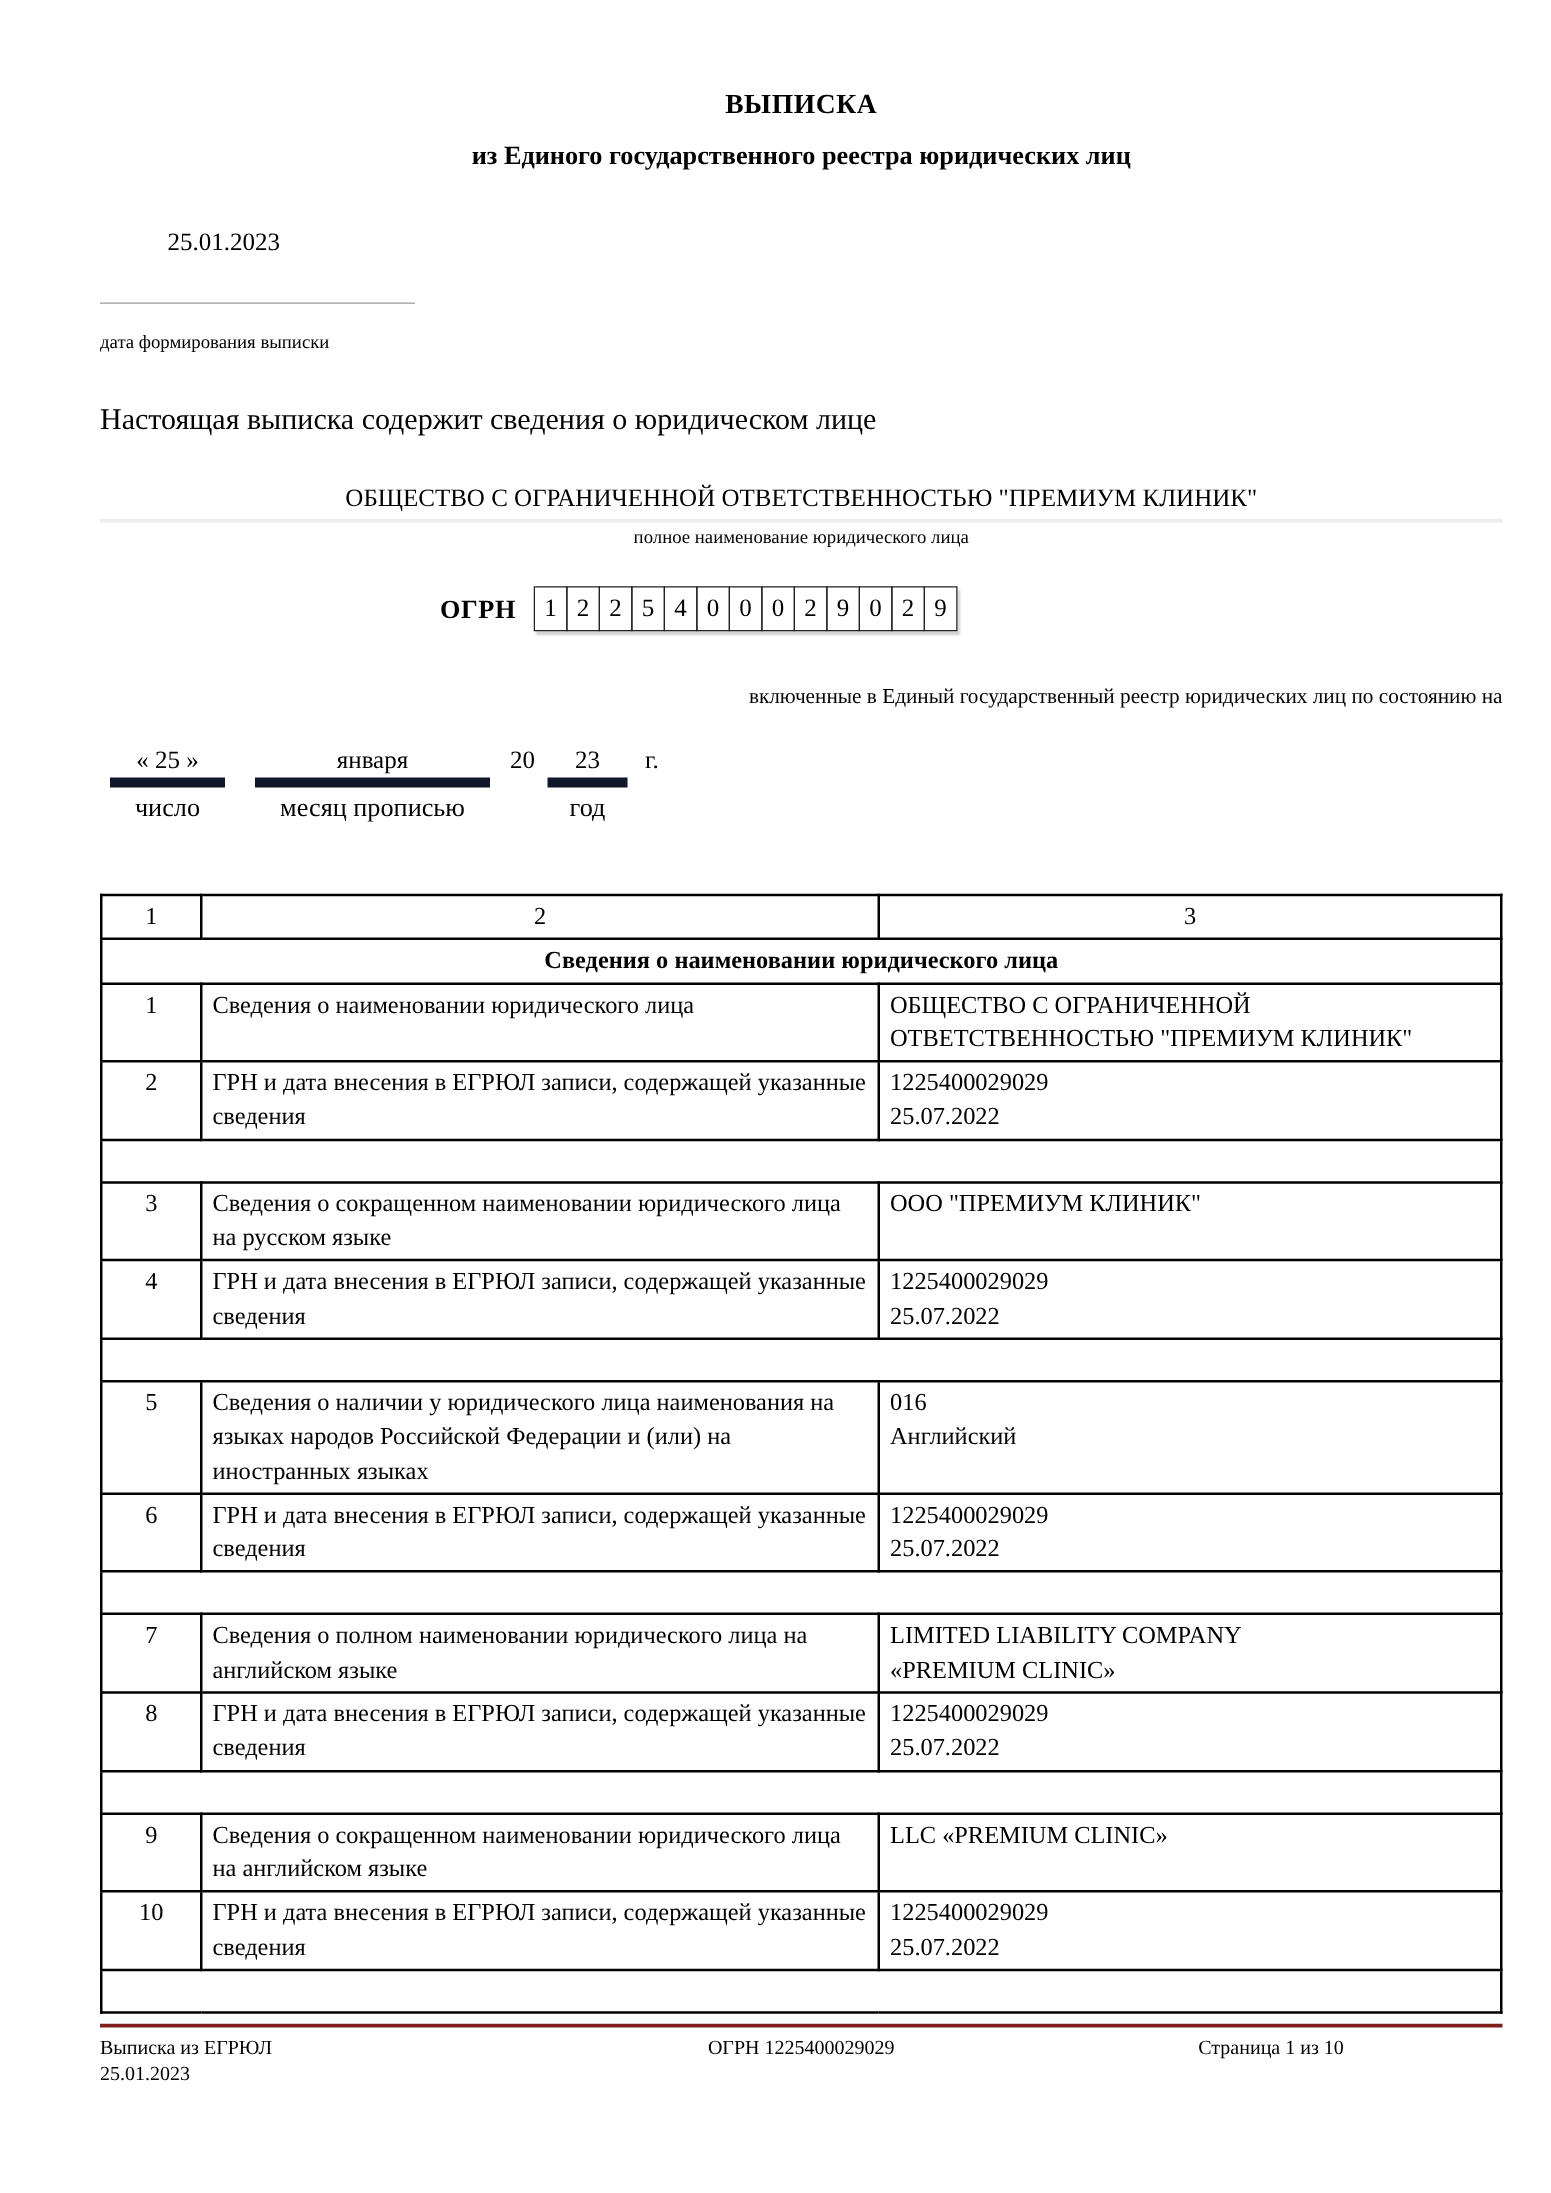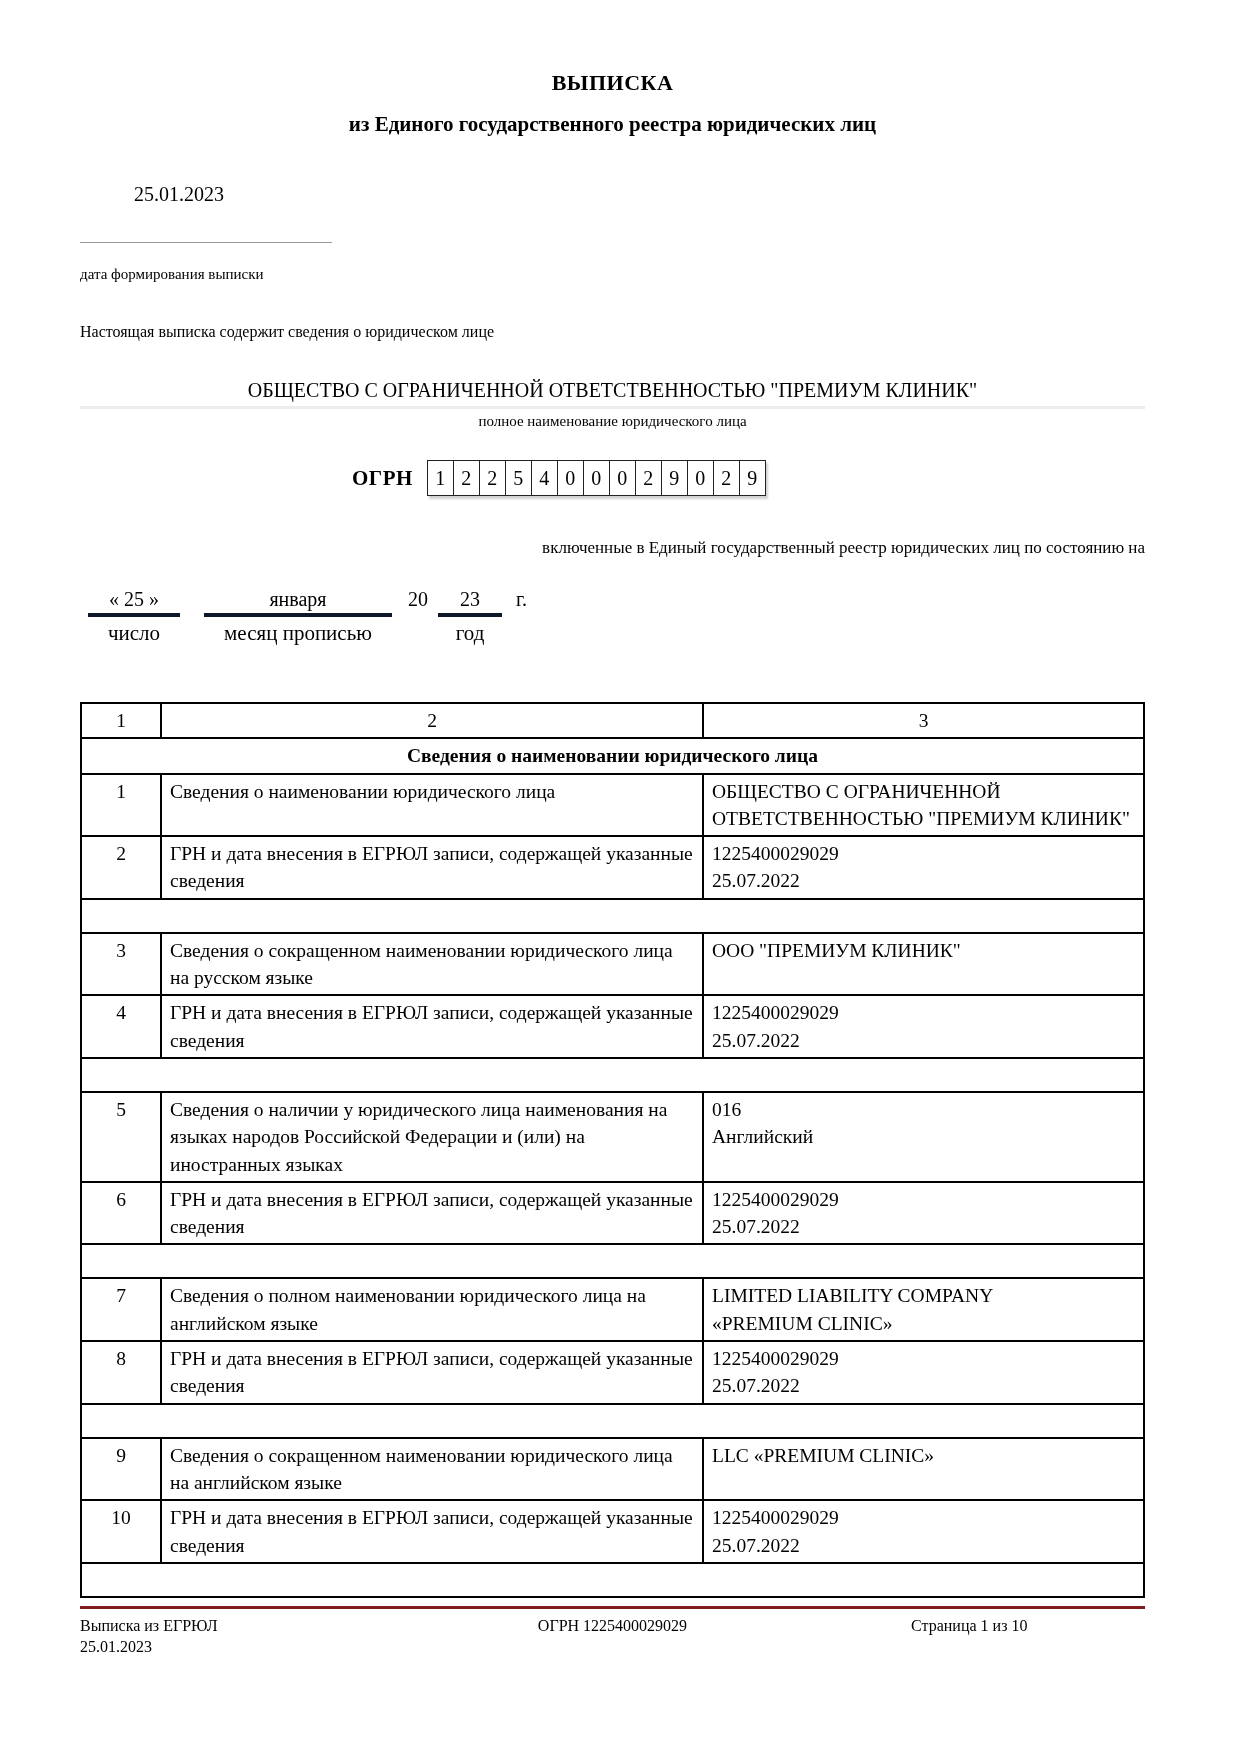--- a/index.html
+++ b/index.html
@@ -2,47 +2,47 @@
 <html><head>
 <meta charset="utf-8">
 <style>
   * { margin:0; padding:0; box-sizing:border-box; }
   html,body { background:#ffffff; }
   body {
     width:1241px; height:1754px; overflow:hidden;
     font-family:"Liberation Serif","DejaVu Serif",serif;
     color:#000;
   }
-  .page { width:1241px; height:1754px; padding:70px 96px 0 80px; position:relative; }
+  .page { width:1241px; height:1754px; padding:70px 39px 0 80px; position:relative; }
 
   .title { text-align:center; font-weight:bold; font-size:22px; letter-spacing:.5px; }
   .subtitle { text-align:center; font-weight:bold; font-size:21px; margin-top:16px; }
 
   .form-date { margin-top:46px; width:252px; border-bottom:1px solid #999; padding-bottom:36px; }
   .form-date-value { font-size:20px; margin-left:54px; }
   .small-label { font-size:15px; margin-top:23px; }
 
-  .intro { font-size:16px; margin-top:40px; }
+  .intro { font-size:24px; margin-top:40px; }
 
   .company { margin-top:38px; text-align:center; font-size:20px;
              border-bottom:3px solid #ececec; padding-bottom:4px; }
   .company-label { text-align:center; font-size:15px; margin-top:4px; }
 
   .ogrn-row { margin-top:30px; margin-left:272px; display:flex; align-items:center; }
   .ogrn-label { font-weight:bold; font-size:21px; margin-right:14px; letter-spacing:.5px; }
   .ogrn-boxes { display:flex; box-shadow:2px 3px 2px rgba(0,0,0,.18); background:#fff; }
   .ogrn-box { width:27px; height:36px; border:1px solid #222; margin-left:-1px;
               display:flex; align-items:center; justify-content:center; font-size:20px; }
   .ogrn-box:first-child { margin-left:0; }
 
   .included { font-size:17px; margin-top:42px;text-align:right; }
 
   .date-line { margin-top:30px; display:flex; align-items:flex-start; font-size:20px; }
   .dfield { text-align:center; }
-  .dval { border-bottom:4px solid #0f172a; padding-bottom:2px; font-size:20px; }
+  .dval { border-bottom:8px solid #0f172a; padding-bottom:2px; font-size:20px; }
   .dlabel { font-size:21px; margin-top:4px; }
   .dday { width:92px; margin-left:8px; }
   .dmonth { width:188px; margin-left:24px; }
   .dyear { width:64px; margin-left:10px; }
   .century { margin-left:16px; }
   .gsuffix { margin-left:14px; }
 
   table.main-table { margin-top:56px; width:100%; border-collapse:collapse;
                      table-layout:fixed; font-size:19.5px; }
   .main-table th, .main-table td { border:2px solid #000; padding:3px 8px;

